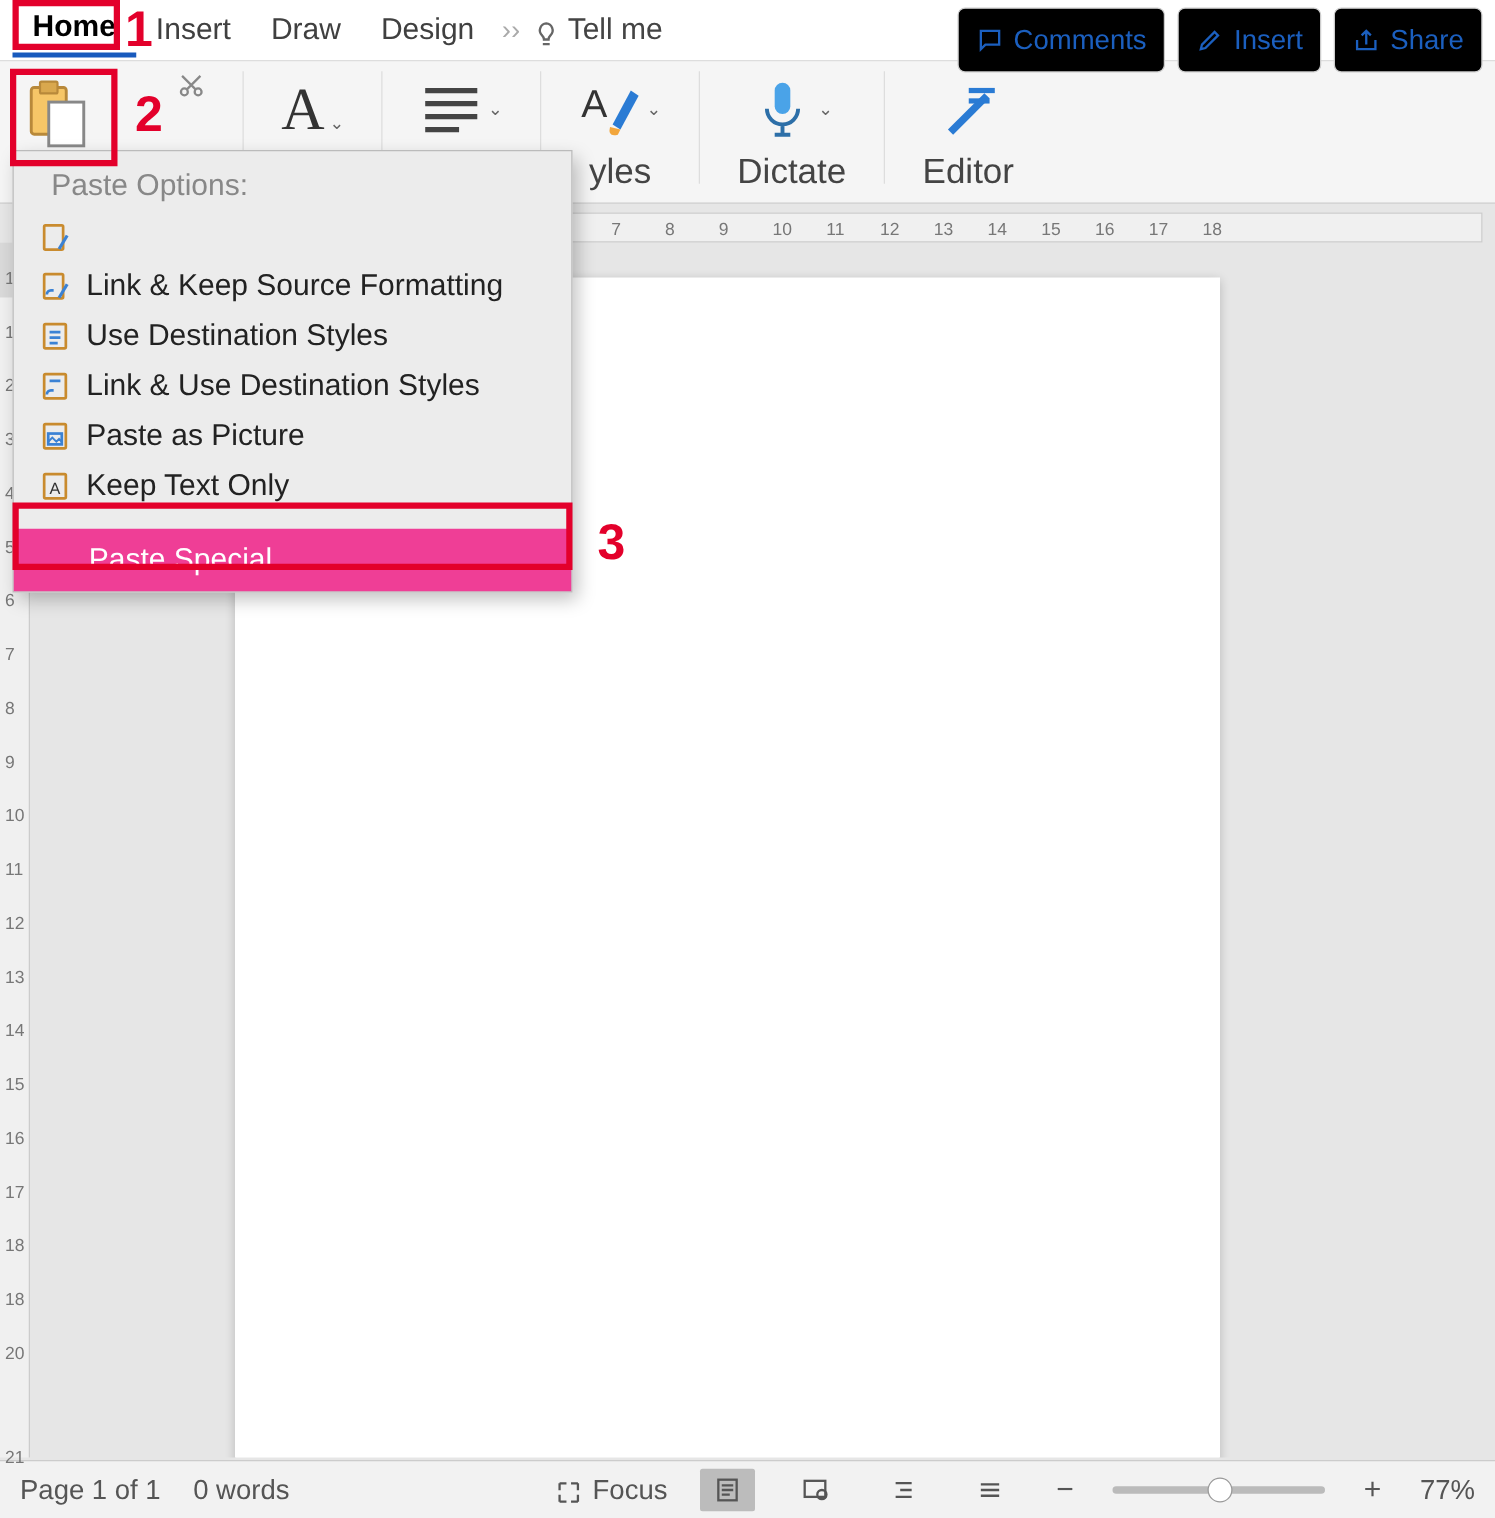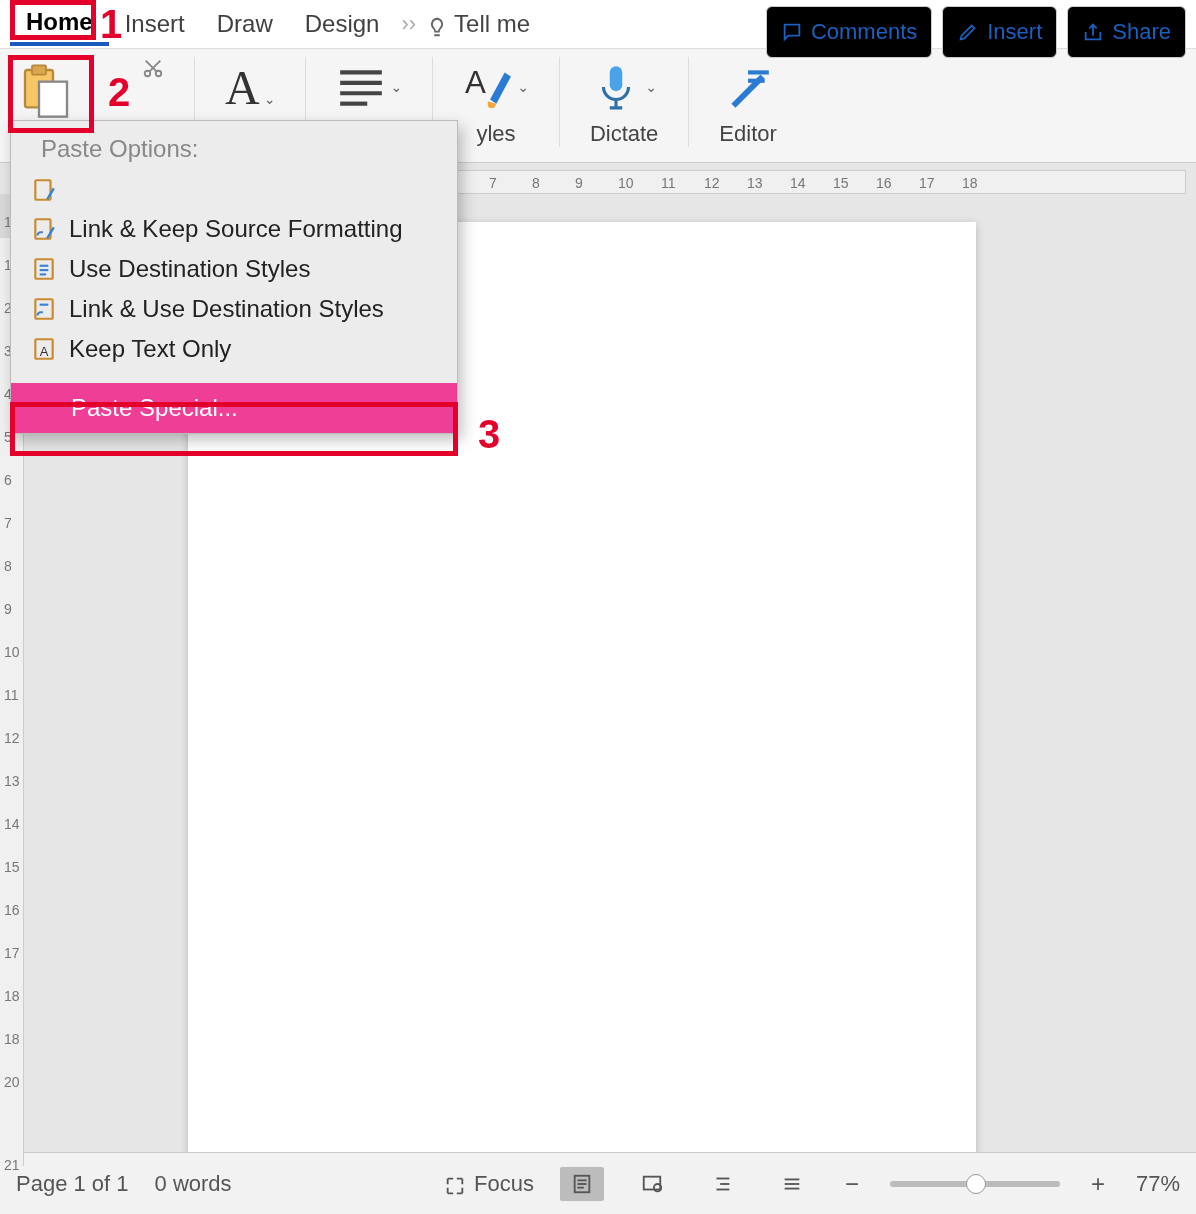--- a/index.html
+++ b/index.html
@@ -13,21 +13,21 @@
   .tellme { display: flex; align-items: flex-end; gap: 6px; font-size: 24px; color: #444; margin-left: 4px; }
   .tellme svg { width: 22px; height: 22px; }
   .top-right { position: absolute; right: 10px; top: 6px; display: flex; gap: 10px; }
   .pillbtn { border: 1px solid #ccc; border-radius: 6px; padding: 12px 14px; display: flex; align-items: center; gap: 8px; font-size: 22px; color: #1b5fbf; background: #000000; cursor: pointer; }
   .pillbtn svg { width: 22px; height: 22px; stroke:#1b5fbf; fill:none; stroke-width:2; }
 
   
   .ribbon { height: 115px; background: #f5f5f5; border-top: 1px solid #ddd; border-bottom: 1px solid #ccc; display: flex; align-items: flex-start; padding: 8px 10px 0 10px; gap: 30px; }
   .rgroup { display:flex; flex-direction:column; align-items:center; gap:4px; font-size: 18px; color:#444; }
   .rgroup .icon-slot { height:60px; display:flex; align-items:center; justify-content:center; }
-  .rgroup .glabel { font-size:22px;text-align:center; }
+  .rgroup .glabel { font-size:28px;text-align:center; }
   .sep { width:1px; background:#ddd; height:90px; }
   .dropcaret { font-size:14px; color:#666; margin-left:4px; }
 
   
   .paste-btn { width:72px; height:68px; display:flex; align-items:center; justify-content:center; position:relative; }
   .paste-btn svg { width:56px; height:56px; }
 
   
   .fontA { font-size:48px; font-family:"Times New Roman",serif; color:#333; display:flex; align-items:baseline; }
   .paragraph svg, .styles svg, .dictate svg, .editor svg { width:50px; height:50px; }
@@ -58,21 +58,21 @@
   
   .vruler { position:absolute; left:0; top:194px; width:24px; bottom:48px; background:#f0f0f0; border-right:1px solid #ccc; z-index:5; }
   .vruler .num { position:absolute; left:4px; font-size:14px; color:#777;}
   .vruler .deadzone { position:absolute; left:0; top:0; width:100%; height:44px; background:#d9d9d9;}
 
   
   .docarea { position:absolute; left:24px; top:194px; right:0; bottom:48px; background:#e6e6e6; overflow:hidden; }
   .page { position:absolute; left:164px; top:28px; width:788px; height:1000px; background:#fff; box-shadow:0 2px 8px rgba(0,0,0,0.2); }
 
   
-  .status { position:absolute; left:0; right:0; bottom:0; height:62px; background:#f2f2f2; border-top:1px solid #ccc; display:flex; align-items:center; font-size:22px; color:#555; padding:0 16px; gap:26px; }
+  .status { position:absolute; left:0; right:0; bottom:0; height:46px; background:#f2f2f2; border-top:1px solid #ccc; display:flex; align-items:center; font-size:22px; color:#555; padding:0 16px; gap:26px; }
   .status .spacer { flex:1; }
   .viewbtn { width:44px; height:34px; display:flex; align-items:center; justify-content:center; border-radius:2px; }
   .viewbtn.active { background:#bcbcbc; }
   .viewbtn svg { width:28px; height:22px; stroke:#555; fill:none; stroke-width:2;}
   .zoom-slider { width:170px; height:6px; background:#bbb; border-radius:3px; position:relative; }
   .zoom-thumb { position:absolute; top:-7px; width:20px; height:20px; background:#fff; border:1px solid #999; border-radius:50%; }
   .zminus, .zplus { font-size:24px; color:#555; width:24px; text-align:center; cursor:pointer;}
   .focusbtn { display:flex; align-items:flex-end; gap:8px; }
   .focusbtn svg { width:22px; height:22px; stroke:#555; fill:none; stroke-width:2;}
 </style>
@@ -271,20 +271,28 @@
     <svg viewBox="0 0 24 24">
         <rect x="4" y="3" width="16" height="18" rx="1" fill="none" stroke="#c98b2e" stroke-width="2"></rect>
         <path d="M6 18a3 3 0 013-3h2" stroke="#3b82d4" stroke-width="2" fill="none"></path>
         <line x1="8" y1="8" x2="16" y2="8" stroke="#3b82d4" stroke-width="2"></line>
       </svg>
     <span>Link &amp; Use Destination Styles</span>
   </div>
   <div class="mitem">
     <svg viewBox="0 0 24 24">
         <rect x="4" y="3" width="16" height="18" rx="1" fill="none" stroke="#c98b2e" stroke-width="2"></rect>
+        <rect x="7" y="10" width="10" height="8" fill="none" stroke="#3b82d4" stroke-width="2"></rect>
+        <path d="M7 16l3-3 3 3 2-2 2 2" stroke="#3b82d4" stroke-width="1.5" fill="none"></path>
+      </svg>
+    <span>Paste as Picture</span>
+  </div>
+  <div class="mitem">
+    <svg viewBox="0 0 24 24">
+        <rect x="4" y="3" width="16" height="18" rx="1" fill="none" stroke="#c98b2e" stroke-width="2"></rect>
         <text x="8" y="18" font-size="12" fill="#333">A</text>
       </svg>
     <span>Keep Text Only</span>
   </div>
   <div style="height:14px"></div>
   <div class="mitem highlight">
     <span>Paste Special...</span>
   </div>
 </div>
 

